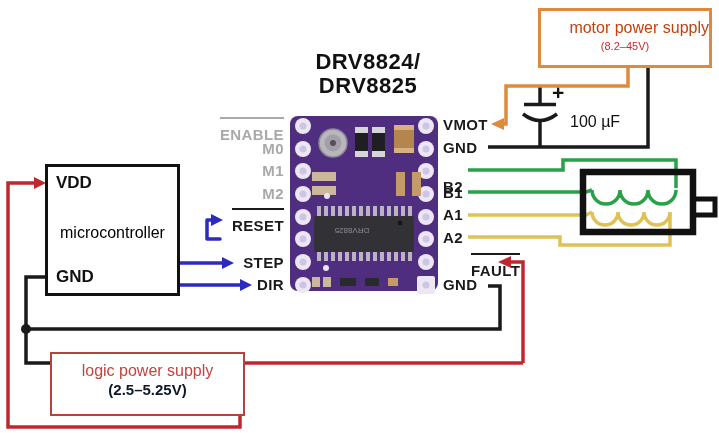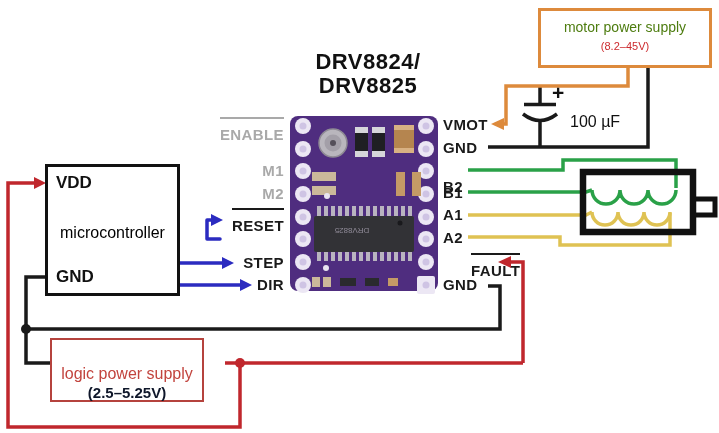--- a/index.html
+++ b/index.html
@@ -9,23 +9,23 @@
   .abs{position:absolute;}
   .title{left:276px;top:50px;width:184px;text-align:center;
          font-size:22px;font-weight:bold;line-height:24px;color:#111;letter-spacing:0.5px;}
   .pin{position:absolute;font-size:15px;font-weight:bold;color:#1a1a1a;letter-spacing:0.4px;line-height:17px;}
   .pin.gray{color:#a9a9a9;}
   .pinL{left:184px;width:100px;text-align:right;}
   .pinR{left:443px;}
   .ol{display:inline-block;border-top:2.5px solid currentColor;padding-top:8px;line-height:15px;margin-left:28px;}
   .box{position:absolute;background:#fff;box-sizing:border-box;text-align:center;}
   .motorbox{left:538px;top:8px;width:174px;height:60px;border:3px solid #dd8a3c;padding-top:7px;}
-  .motorbox .l1{font-size:14px;color:#4d7c0f;line-height:19px;}
+  .motorbox .l1{font-size:16px;color:#c2410c;line-height:19px;text-align:right;}
   .motorbox .l2{font-size:11px;color:#cc2a2e;line-height:18px;}
-  .logicbox{left:50px;top:338px;width:154px;height:64px;border:2px solid #b5433d;padding-top:24px;}
+  .logicbox{left:50px;top:352px;width:195px;height:64px;border:2px solid #b5433d;padding-top:7px;}
   .logicbox .l1{font-size:16px;color:#c2443e;line-height:19px;}
   .logicbox .l2{font-size:15px;color:#0f172a;line-height:19px;font-weight:bold;}
   .mcu{left:45px;top:164px;width:135px;height:132px;border:3px solid #111;background:#fff;box-sizing:border-box;padding-left:13px;}
   .mcu .vdd{position:absolute;left:8px;top:6px;font-size:17px;font-weight:bold;color:#111;}
   .mcu .name{position:absolute;left:0;right:0;top:57px;text-align:center;font-size:16px;color:#000000;}
   .mcu .gnd{position:absolute;left:8px;bottom:6px;font-size:17px;font-weight:bold;color:#111;}
   .capval{left:570px;top:113px;font-size:16px;color:#111;}
   .capplus{left:552px;top:82px;font-size:21px;font-weight:bold;color:#111;line-height:21px;}
 </style>
 </head>
@@ -219,20 +219,21 @@
 
   <div class="box logicbox">
     <div class="l1">logic power supply</div>
     <div class="l2">(2.5–5.25V)</div>
   </div>
 
   <div class="abs capplus">+</div>
   <div class="abs capval">100 µF</div>
 
   <div class="pin pinL gray" style="top:117px"><span class="ol">ENABLE</span></div>
+  <div class="pin pinL gray" style="top:140px"><span>M0</span></div>
   <div class="pin pinL gray" style="top:162px"><span>M1</span></div>
   <div class="pin pinL gray" style="top:185px"><span>M2</span></div>
   <div class="pin pinL" style="top:208px"><span class="ol">RESET</span></div>
   <div class="pin pinL" style="top:254px"><span>STEP</span></div>
   <div class="pin pinL" style="top:276px"><span>DIR</span></div>
 
   <div class="pin pinR" style="top:116px"><span>VMOT</span></div>
   <div class="pin pinR" style="top:139px"><span>GND</span></div>
   <div class="pin pinR" style="top:178px"><span>B2</span></div>
   <div class="pin pinR" style="top:184px"><span>B1</span></div>

